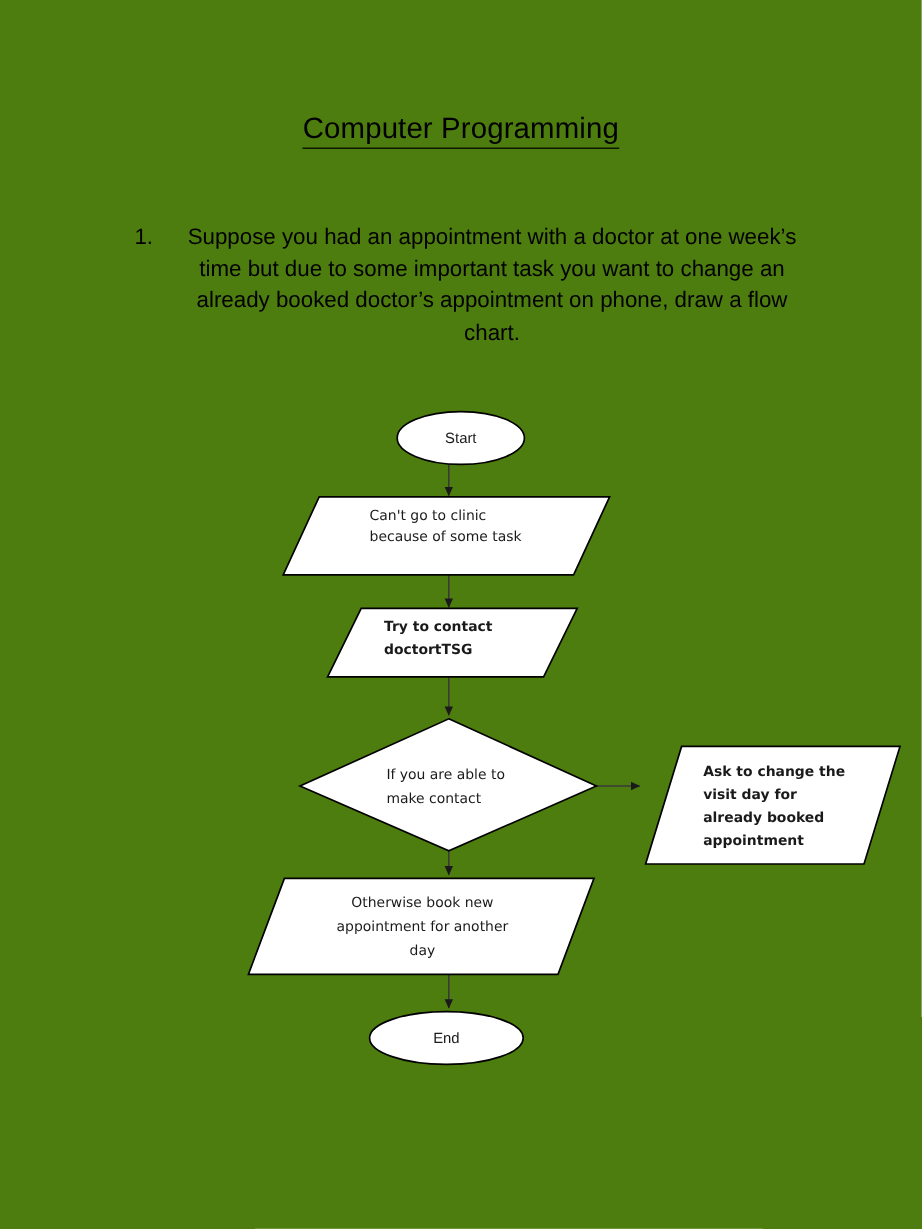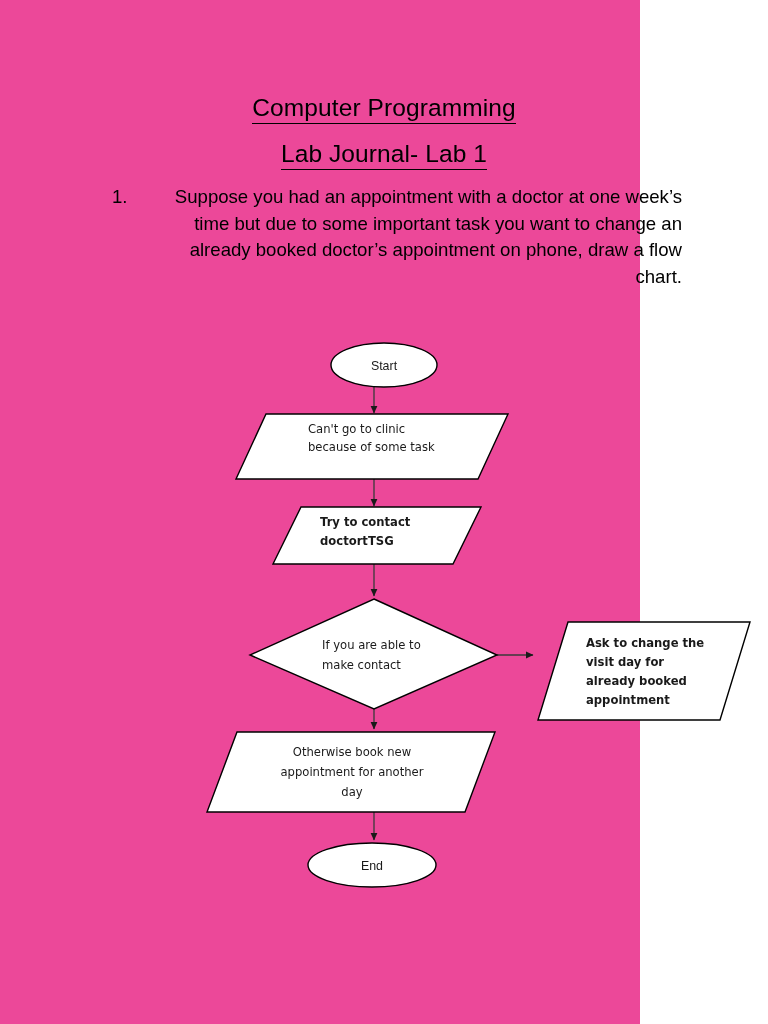--- a/index.html
+++ b/index.html
@@ -12,23 +12,23 @@
     width: 768px;
     height: 1024px;
     position: relative;
     overflow: hidden;
     font-family: "Liberation Sans", sans-serif;
     color: #000000;
   }
   .page {
     position: absolute;
     left: 0; top: 0;
-    width: 640px;
+    width: 768px;
     height: 1024px;
-    background: #ec4899;
+    background: #4d7c0f;
   }
 
   
   .doc-title {
     position: absolute;
     left: 0;
     width: 768px;
     text-align: center;
     font-size: 24.5px;
     font-weight: 400;
@@ -54,21 +54,21 @@
     font-size: 18.6px;
     line-height: 26.5px;
   }
   .question-number {
     width: 26px;
     flex: 0 0 26px;
     text-align: left;
   }
   .question-text {
     flex: 1 1 auto;
-    text-align: right;
+    text-align: center;
   }
 
   
   .flowchart {
     position: absolute;
     left: 0;
     top: 324px;
     width: 768px;
     height: 600px;
   }
@@ -101,23 +101,20 @@
 </style>
 </head>
 <body>
 
 <div class="page">
 
   <div class="doc-title" id="title-1">
     <span>Computer Programming</span>
   </div>
 
-  <div class="doc-title" id="title-2">
-    <span>Lab Journal- Lab 1</span>
-  </div>
 
   <div class="question">
     <div class="question-number">1.</div>
     <div class="question-text">Suppose you had an appointment with a doctor at one week’s time but due to some important task you want to change an already booked doctor’s appointment on phone, draw a flow chart.</div>
   </div>
 
   <div class="flowchart">
     <svg viewBox="0 0 768 600" xmlns="http://www.w3.org/2000/svg">
       <defs>
         <marker id="arrowhead" markerWidth="7" markerHeight="7" refX="5.6" refY="3" orient="auto" markerUnits="strokeWidth">

